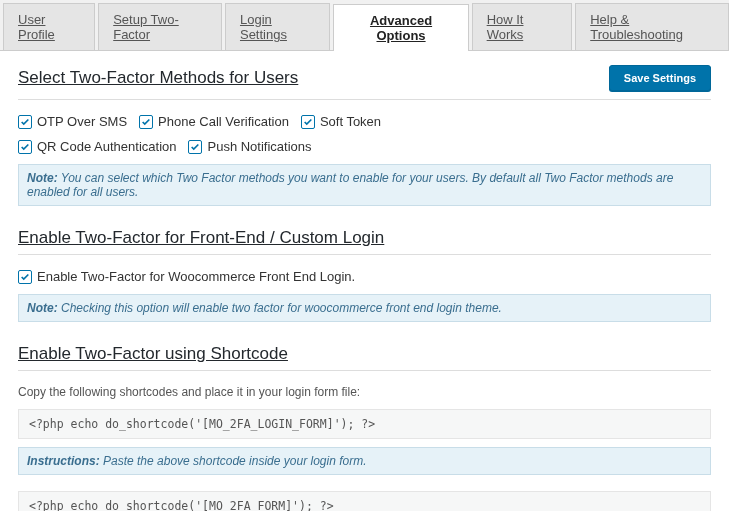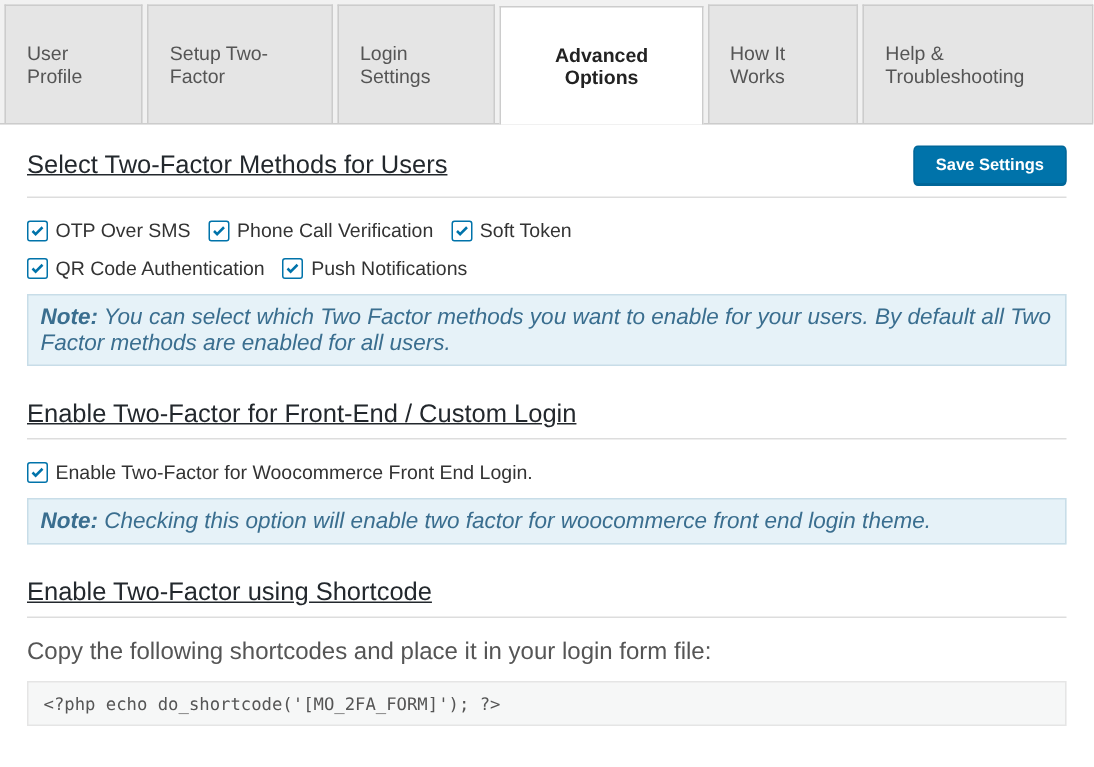--- a/index.html
+++ b/index.html
@@ -1,33 +1,33 @@
 <!DOCTYPE html>
 <html><head>
   <meta charset="utf-8">
   <style>
     * { box-sizing: border-box; margin: 0; padding: 0; }
     body { font-family: -apple-system, "Segoe UI", Helvetica, Arial, sans-serif; font-size: 13px; color: #333; background: #fff; width: 729px; }
     .tab-bar { display: flex; background: #f1f1f1; border-bottom: 1px solid #ccc; padding: 0; }
-    .tab { padding: 24px 14px; font-size: 13px; color: #555; border: 1px solid #ccc; background: #e5e5e5; margin-right: 0; margin-top: 3px; margin-left: 3px; border-bottom: none; cursor: pointer; }
+    .tab { padding: 8px 14px; font-size: 13px; color: #555; border: 1px solid #ccc; background: #e5e5e5; margin-right: 0; margin-top: 3px; margin-left: 3px; border-bottom: none; cursor: pointer; text-decoration: underline; }
     .tab.active { background: #fff; color: #222; font-weight: 600; position: relative; top: 1px; text-align: center; }
     .content { padding: 14px 18px 22px 18px; }
     .section-header-row { display: flex; justify-content: space-between; align-items: center; margin-bottom: 8px; }
     h2 { font-size: 17px; font-weight: 400; color: #23282d; margin: 0; text-decoration: underline; }
     .divider { border: none; border-top: 1px solid #ddd; margin: 6px 0 14px 0; }
     .save-btn { background: #0073aa; color: #fff; border: 1px solid #006799; padding: 6px 14px; font-size: 11px; font-weight: 600; border-radius: 3px; cursor: pointer; box-shadow: 0 1px 0 #006799; }
     .check-row { margin-bottom: 10px; display: flex; flex-wrap: wrap; gap: 12px; }
     .check-item { display: inline-flex; align-items: center; gap: 5px; font-size: 13px; color: #333; }
     .chk { width: 14px; height: 14px; border: 1px solid #0073aa; border-radius: 2px; display: inline-flex; align-items: center; justify-content: center; background: #fff; }
     .chk svg { width: 10px; height: 10px; }
-    .note-box { background: #e6f2f8; border: 1px solid #c8dde8; padding: 6px 8px; font-size: 15px; color: #3a6e8f; margin-top: 8px; }
+    .note-box { background: #e6f2f8; border: 1px solid #c8dde8; padding: 6px 8px; font-size: 12px; color: #3a6e8f; margin-top: 8px; }
     .note-box .label { font-weight: 700; font-style: italic; }
     .note-box .text { font-style: italic; }
     .section { margin-bottom: 22px; }
-    .small-text { font-size: 16px; color: #555; margin-bottom: 10px; margin-top: 6px; }
+    .small-text { font-size: 12px; color: #555; margin-bottom: 10px; margin-top: 6px; }
     .code-block { background: #f6f7f7; border: 1px solid #e5e5e5; padding: 7px 10px; font-family: Consolas, Monaco, monospace; font-size: 11.5px; color: #555; margin-bottom: 6px; }
     .shortcode-group { margin-bottom: 16px; }
   </style>
 </head>
 <body>
 
 <div class="tab-bar">
   <div class="tab">User Profile</div>
   <div class="tab">Setup Two-Factor</div>
   <div class="tab">Login Settings</div>
@@ -115,20 +115,26 @@
       <span class="label">Note:</span><span class="text"> Checking this option will enable two factor for woocommerce front end login theme.</span>
     </div>
   </div>
 
   <div class="section">
     <h2>Enable Two-Factor using Shortcode</h2>
     <hr class="divider">
 
     <div class="small-text">Copy the following shortcodes and place it in your login form file:</div>
 
+    <div class="shortcode-group">
+      <div class="code-block">&lt;?php echo do_shortcode('[MO_2FA_LOGIN_FORM]'); ?&gt;</div>
+      <div class="note-box">
+        <span class="label">Instructions:</span><span class="text"> Paste the above shortcode inside your login form.</span>
+      </div>
+    </div>
 
     <div class="shortcode-group">
       <div class="code-block">&lt;?php echo do_shortcode('[MO_2FA_FORM]'); ?&gt;</div>
 
     </div>
   </div>
 
 </div>
 
 </body></html>

